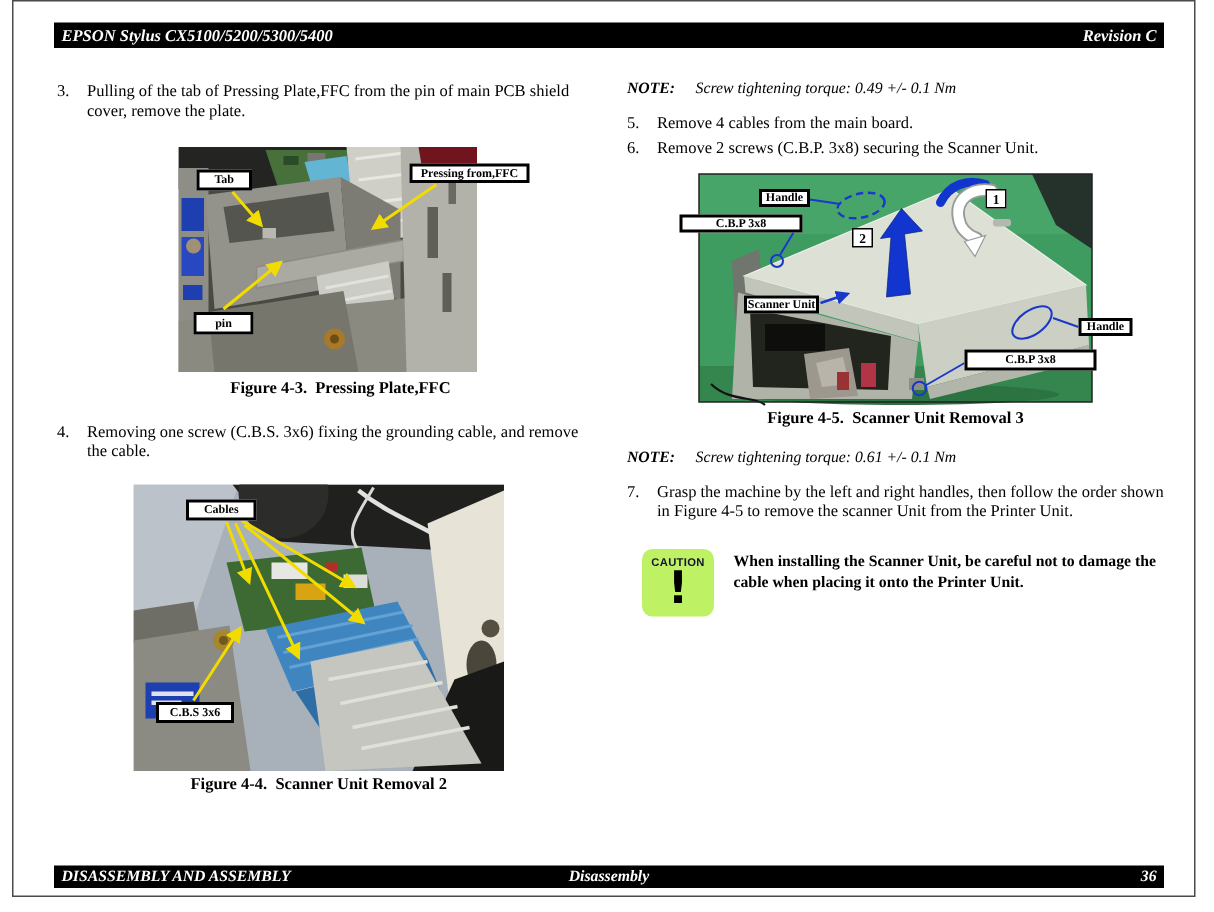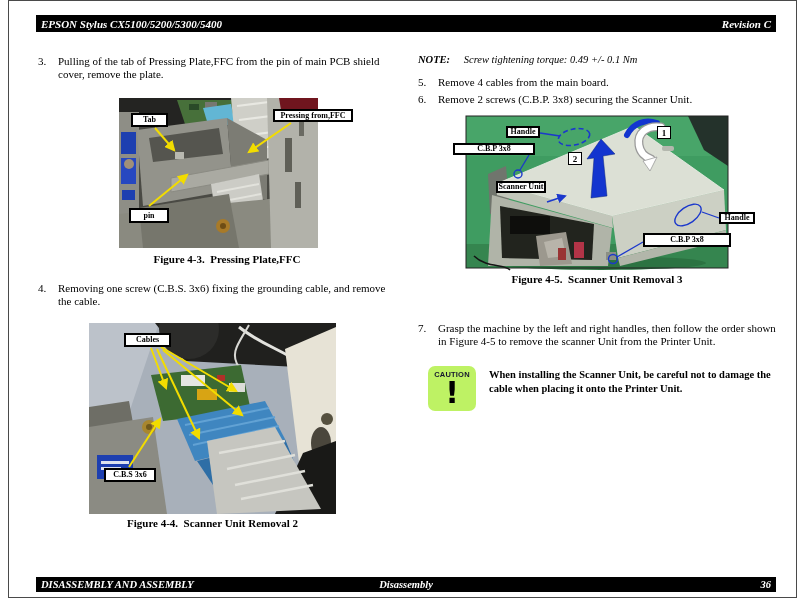--- a/index.html
+++ b/index.html
@@ -221,38 +221,42 @@
       <ellipse cx="247" cy="104" rx="15" ry="8" fill="none" stroke="#1b38cc" stroke-width="1.4" transform="rotate(-35 247 104)"></ellipse>
       <line x1="202" y1="131" x2="176" y2="146" stroke="#1b38cc" stroke-width="1.3"></line>
       <circle cx="172" cy="148" r="4.5" fill="none" stroke="#1b38cc" stroke-width="1.4"></circle>
     </svg>
     <div class="flabel" style="left:65px;top:15px;width:34px;height:12px;">
       <span>Handle</span>
     </div>
     <div class="flabel" style="left:12px;top:32px;width:82px;height:12px;">
       <span>C.B.P 3x8</span>
     </div>
-    <div class="flabel" style="left:55px;top:70px;width:50px;height:12px;">
+    <div class="flabel" style="left:55px;top:86px;width:50px;height:12px;">
       <span>Scanner Unit</span>
     </div>
     <div class="flabel" style="left:278px;top:101px;width:36px;height:12px;">
       <span>Handle</span>
     </div>
     <div class="flabel" style="left:202px;top:122px;width:88px;height:14px;">
       <span>C.B.P 3x8</span>
     </div>
     <div class="obox" style="left:216px;top:15px;width:14px;height:13px;">
       <span>1</span>
     </div>
     <div class="obox" style="left:127px;top:41px;width:14px;height:13px;">
       <span>2</span>
     </div>
   </div>
   <div class="caption" style="left:457px;top:272px;width:262px;">Figure 4-5.  Scanner Unit Removal 3</div>
 
+  <div class="note" style="left:409px;top:299px;">
+    <span class="nl">NOTE:</span>
+    <span class="nt">Screw tightening torque: 0.61 +/- 0.1 Nm</span>
+  </div>
 
   <div class="step" style="left:409px;top:321px;width:368px;">
     <span class="num">7.</span>
     <span class="txt">Grasp the machine by the left and right handles, then follow the order shown in Figure 4-5 to remove the scanner Unit from the Printer Unit.</span>
   </div>
 
   <div class="caution-icon">
     <span class="cw">CAUTION</span>
     <span class="bang">!</span>
   </div>

